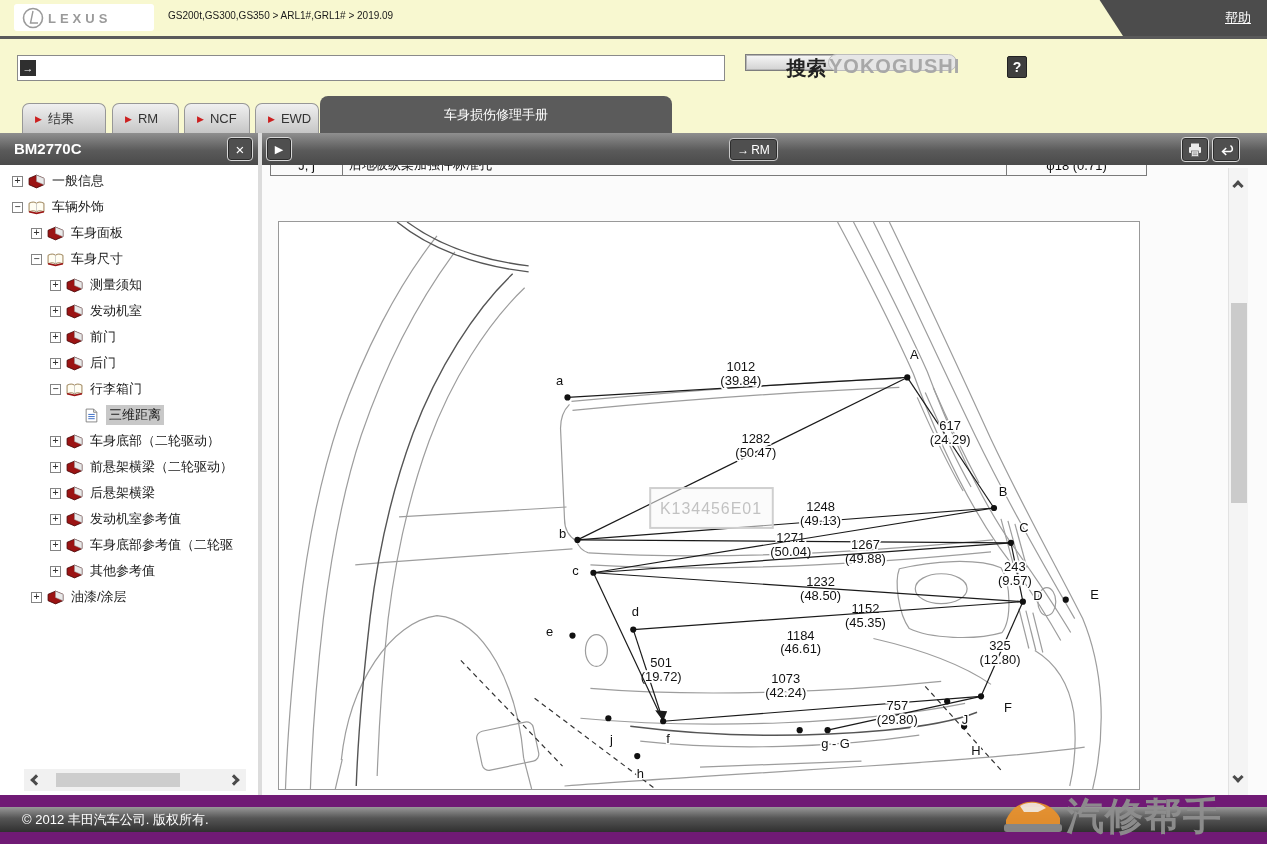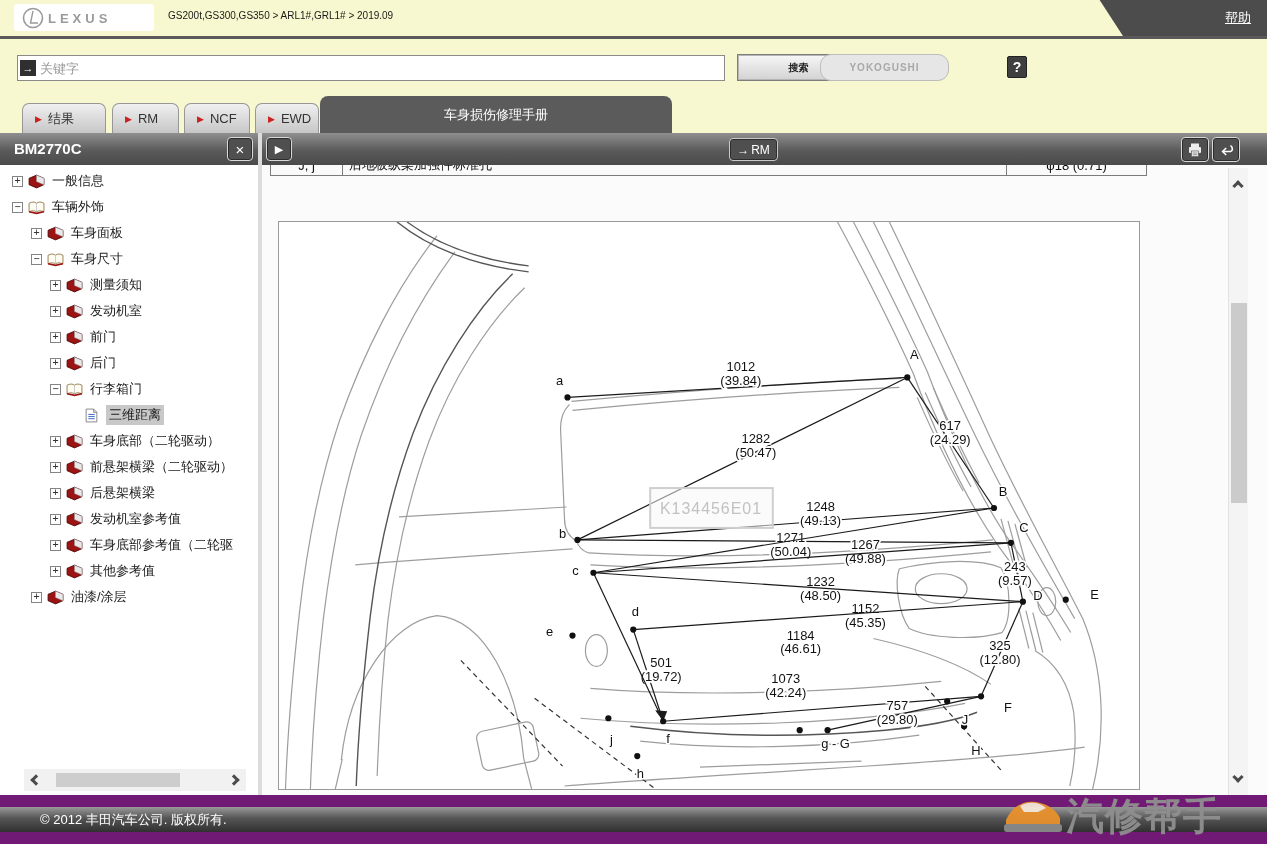--- a/index.html
+++ b/index.html
@@ -14,21 +14,21 @@
   #help-wedge { position:absolute; right:0; top:0; width:180px; height:36px; background:#4c4c4c; clip-path:polygon(7% 0,100% 0,100% 100%,20% 100%); }
   #help-link { position:absolute; right:16px; top:9px; font-size:13px; color:#fff; text-decoration:underline; cursor:pointer; }
   #header-line { position:absolute; left:0; top:36px; width:1267px; height:3px; background:#5a5a5a; }
 
   
   #search-band { position:absolute; left:0; top:39px; width:1267px; height:61px; background:#f8f8d0; }
   #search-box { position:absolute; left:17px; top:16px; width:708px; height:26px; background:#fff; border:1px solid #8a8a8a; display:flex; align-items:center; }
   #go-icon { width:16px; height:16px; margin-left:2px; background:#2f2f2f; color:#fff; font-size:11px; line-height:16px; text-align:center; flex:0 0 16px; }
   #search-input { flex:1; border:none; outline:none; height:22px; font-size:13px; padding-left:4px; color:#333; background:transparent; }
   #search-input::placeholder { color:#9a9a9a; }
-  .push-btn { position:absolute; height:27px; top:15px; background:linear-gradient(#f7f7f7,#d2d2d2); border:1px solid #7e7e7e; box-shadow:0 0 0 1px #b5b5b5 inset; font-size:10px; font-weight:bold; color:#222; text-align:center; cursor:pointer; }
+  .push-btn { position:absolute; height:17px; top:15px; background:linear-gradient(#f7f7f7,#d2d2d2); border:1px solid #7e7e7e; box-shadow:0 0 0 1px #b5b5b5 inset; font-size:20px; font-weight:bold; color:#222; text-align:center; cursor:pointer;margin-left:8px; }
   #search-btn { left:737px; width:123px; }
   #yokogushi-btn { left:820px; width:129px; background:#e6e6e6; color:#a8a8a8; border-color:#bdbdbd; box-shadow:none; letter-spacing:1px;border-radius:11px; }
   #q-btn { position:absolute; left:1007px; top:17px; width:20px; height:22px; background:#3f3f3f; border:1px solid #222; border-radius:2px; color:#fff; font-weight:bold; font-size:14px; text-align:center; line-height:20px; cursor:pointer; }
 
   
   #tab-band { position:absolute; left:0; top:100px; width:1267px; height:33px; background:#f8f8d0; }
   .tab { position:absolute; top:3px; height:30px; background:linear-gradient(#f0f0f0,#c6c6c6); border:1px solid #979797; border-bottom:none; border-radius:7px 7px 0 0; display:flex; align-items:center; padding-left:12px; cursor:pointer; }
   .tab .arr { color:#cc1f1f; font-size:9px; margin-right:6px; }
   .tab .lbl { font-size:13px; color:#333; }
   #tab-active { position:absolute; left:320px; top:-4px; width:352px; height:37px; background:#5b5b5b; border-radius:8px 8px 0 0; color:#fff; font-size:13px; display:flex; align-items:center; justify-content:center; cursor:default; }
@@ -76,21 +76,21 @@
   .pt-text { font-size:13px; fill:#111; text-anchor:middle; paint-order:stroke; stroke:#fff; stroke-width:3px; }
   #fig-code-text { font-size:16px; fill:#c2c2c2; text-anchor:middle; letter-spacing:1px; }
 
   
   #v-scroll { position:absolute; left:1228px; top:168px; width:20px; height:627px; background:#f4f4f4; border-left:1px solid #e2e2e2; }
   #v-up { position:absolute; left:5px; top:14px; }
   #v-down { position:absolute; left:5px; bottom:14px; }
   #v-thumb { position:absolute; left:2px; top:135px; width:16px; height:200px; background:#cbcbcb; }
 
   
-  #footer { position:absolute; left:0; top:807px; width:1267px; height:25px; background:linear-gradient(#999,#555 45%,#303030); color:#fff; font-size:13px; line-height:25px; padding-left:40px; }
+  #footer { position:absolute; left:0; top:807px; width:1267px; height:25px; background:linear-gradient(#999,#555 45%,#303030); color:#fff; font-size:13px; line-height:25px; padding-left:22px; }
   #watermark { position:absolute; left:1000px; top:788px; width:267px; height:56px; display:flex; align-items:center; z-index:10; opacity:.95; }
   #wm-text { font-size:38px; font-weight:bold; color:#8f8f8f; letter-spacing:1px; line-height:56px; }
 </style>
 </head>
 <body>
 
 <div id="app">
 
   <div id="header">
     <div id="logo-box">
@@ -102,21 +102,20 @@
     </div>
     <div id="breadcrumb">GS200t,GS300,GS350 &gt; ARL1#,GRL1# &gt; 2019.09</div>
     <div id="help-wedge"></div>
     <span id="help-link">帮助</span>
   </div>
   <div id="header-line"></div>
 
   <div id="search-band">
     <div id="search-box">
       <span id="go-icon">→</span>
-      <input id="search-input" type="text" placeholder="关键字" style="">
     </div>
     <button class="push-btn" id="search-btn">搜索</button>
     <button class="push-btn" id="yokogushi-btn">YOKOGUSHI</button>
     <div id="q-btn">?</div>
   </div>
 
   <div id="tab-band">
     <div class="tab" style="left:22px;width:84px;">
       <span class="arr">▶</span>
       <span class="lbl">结果</span>

